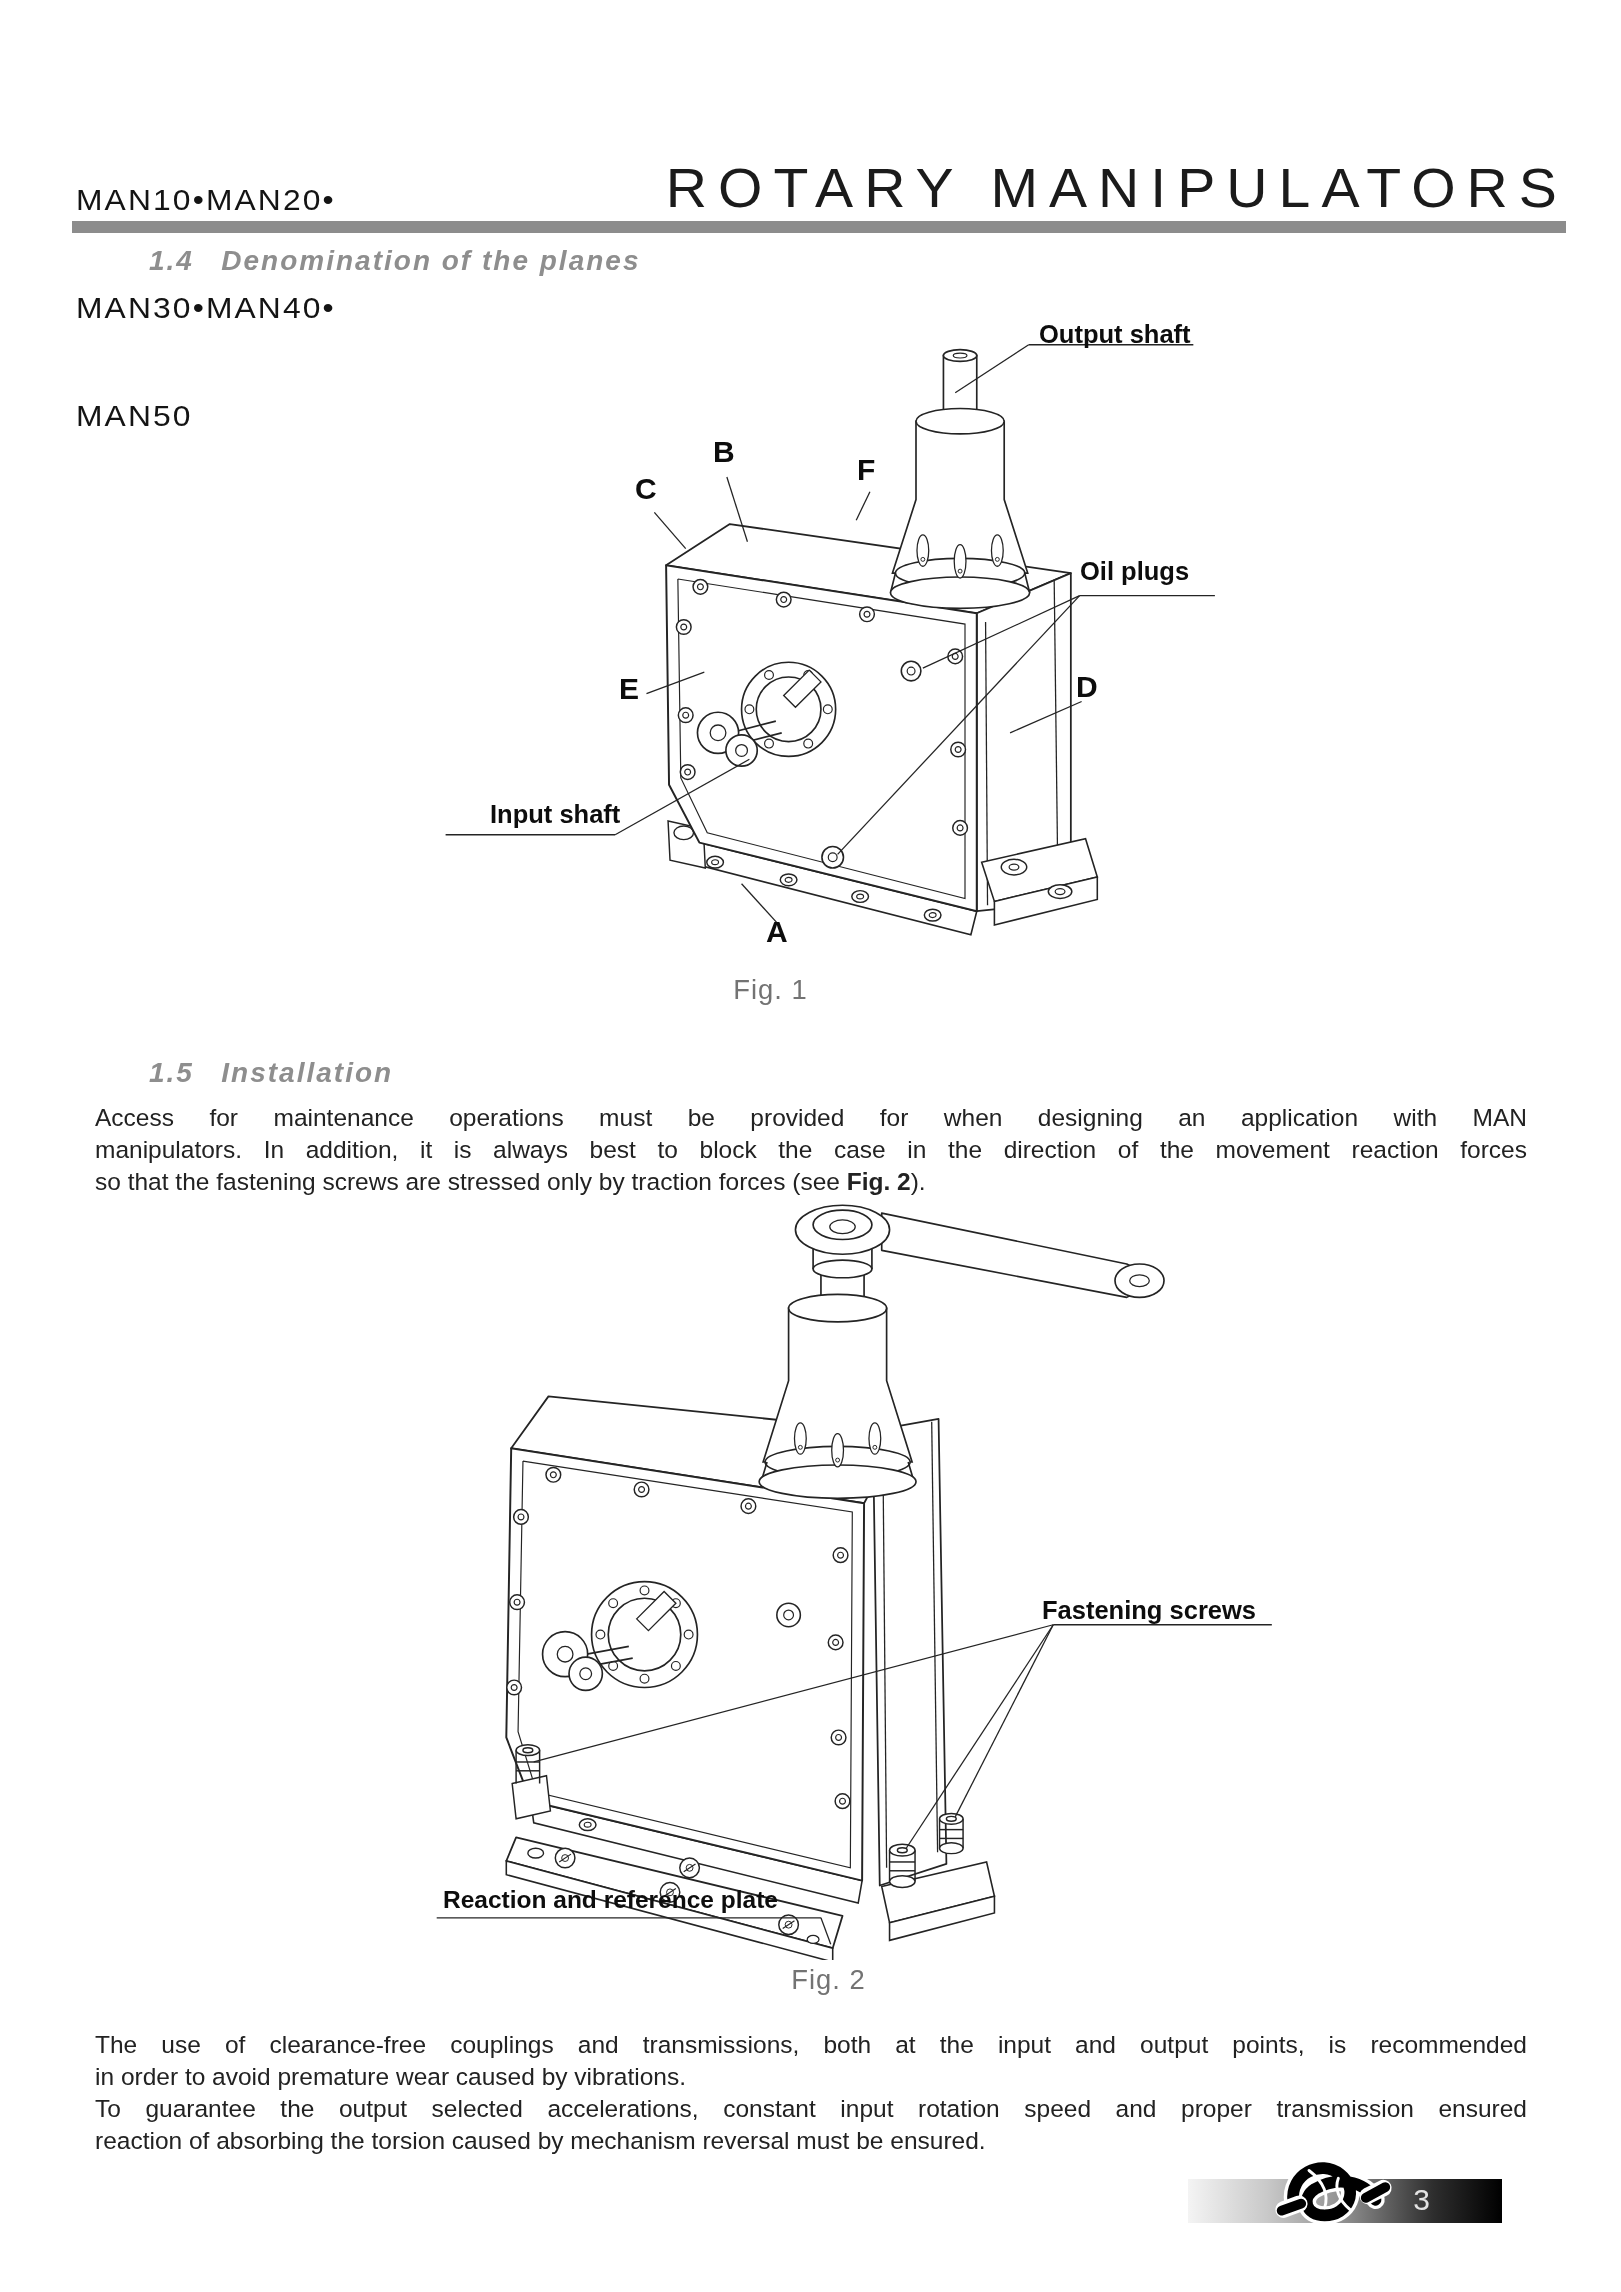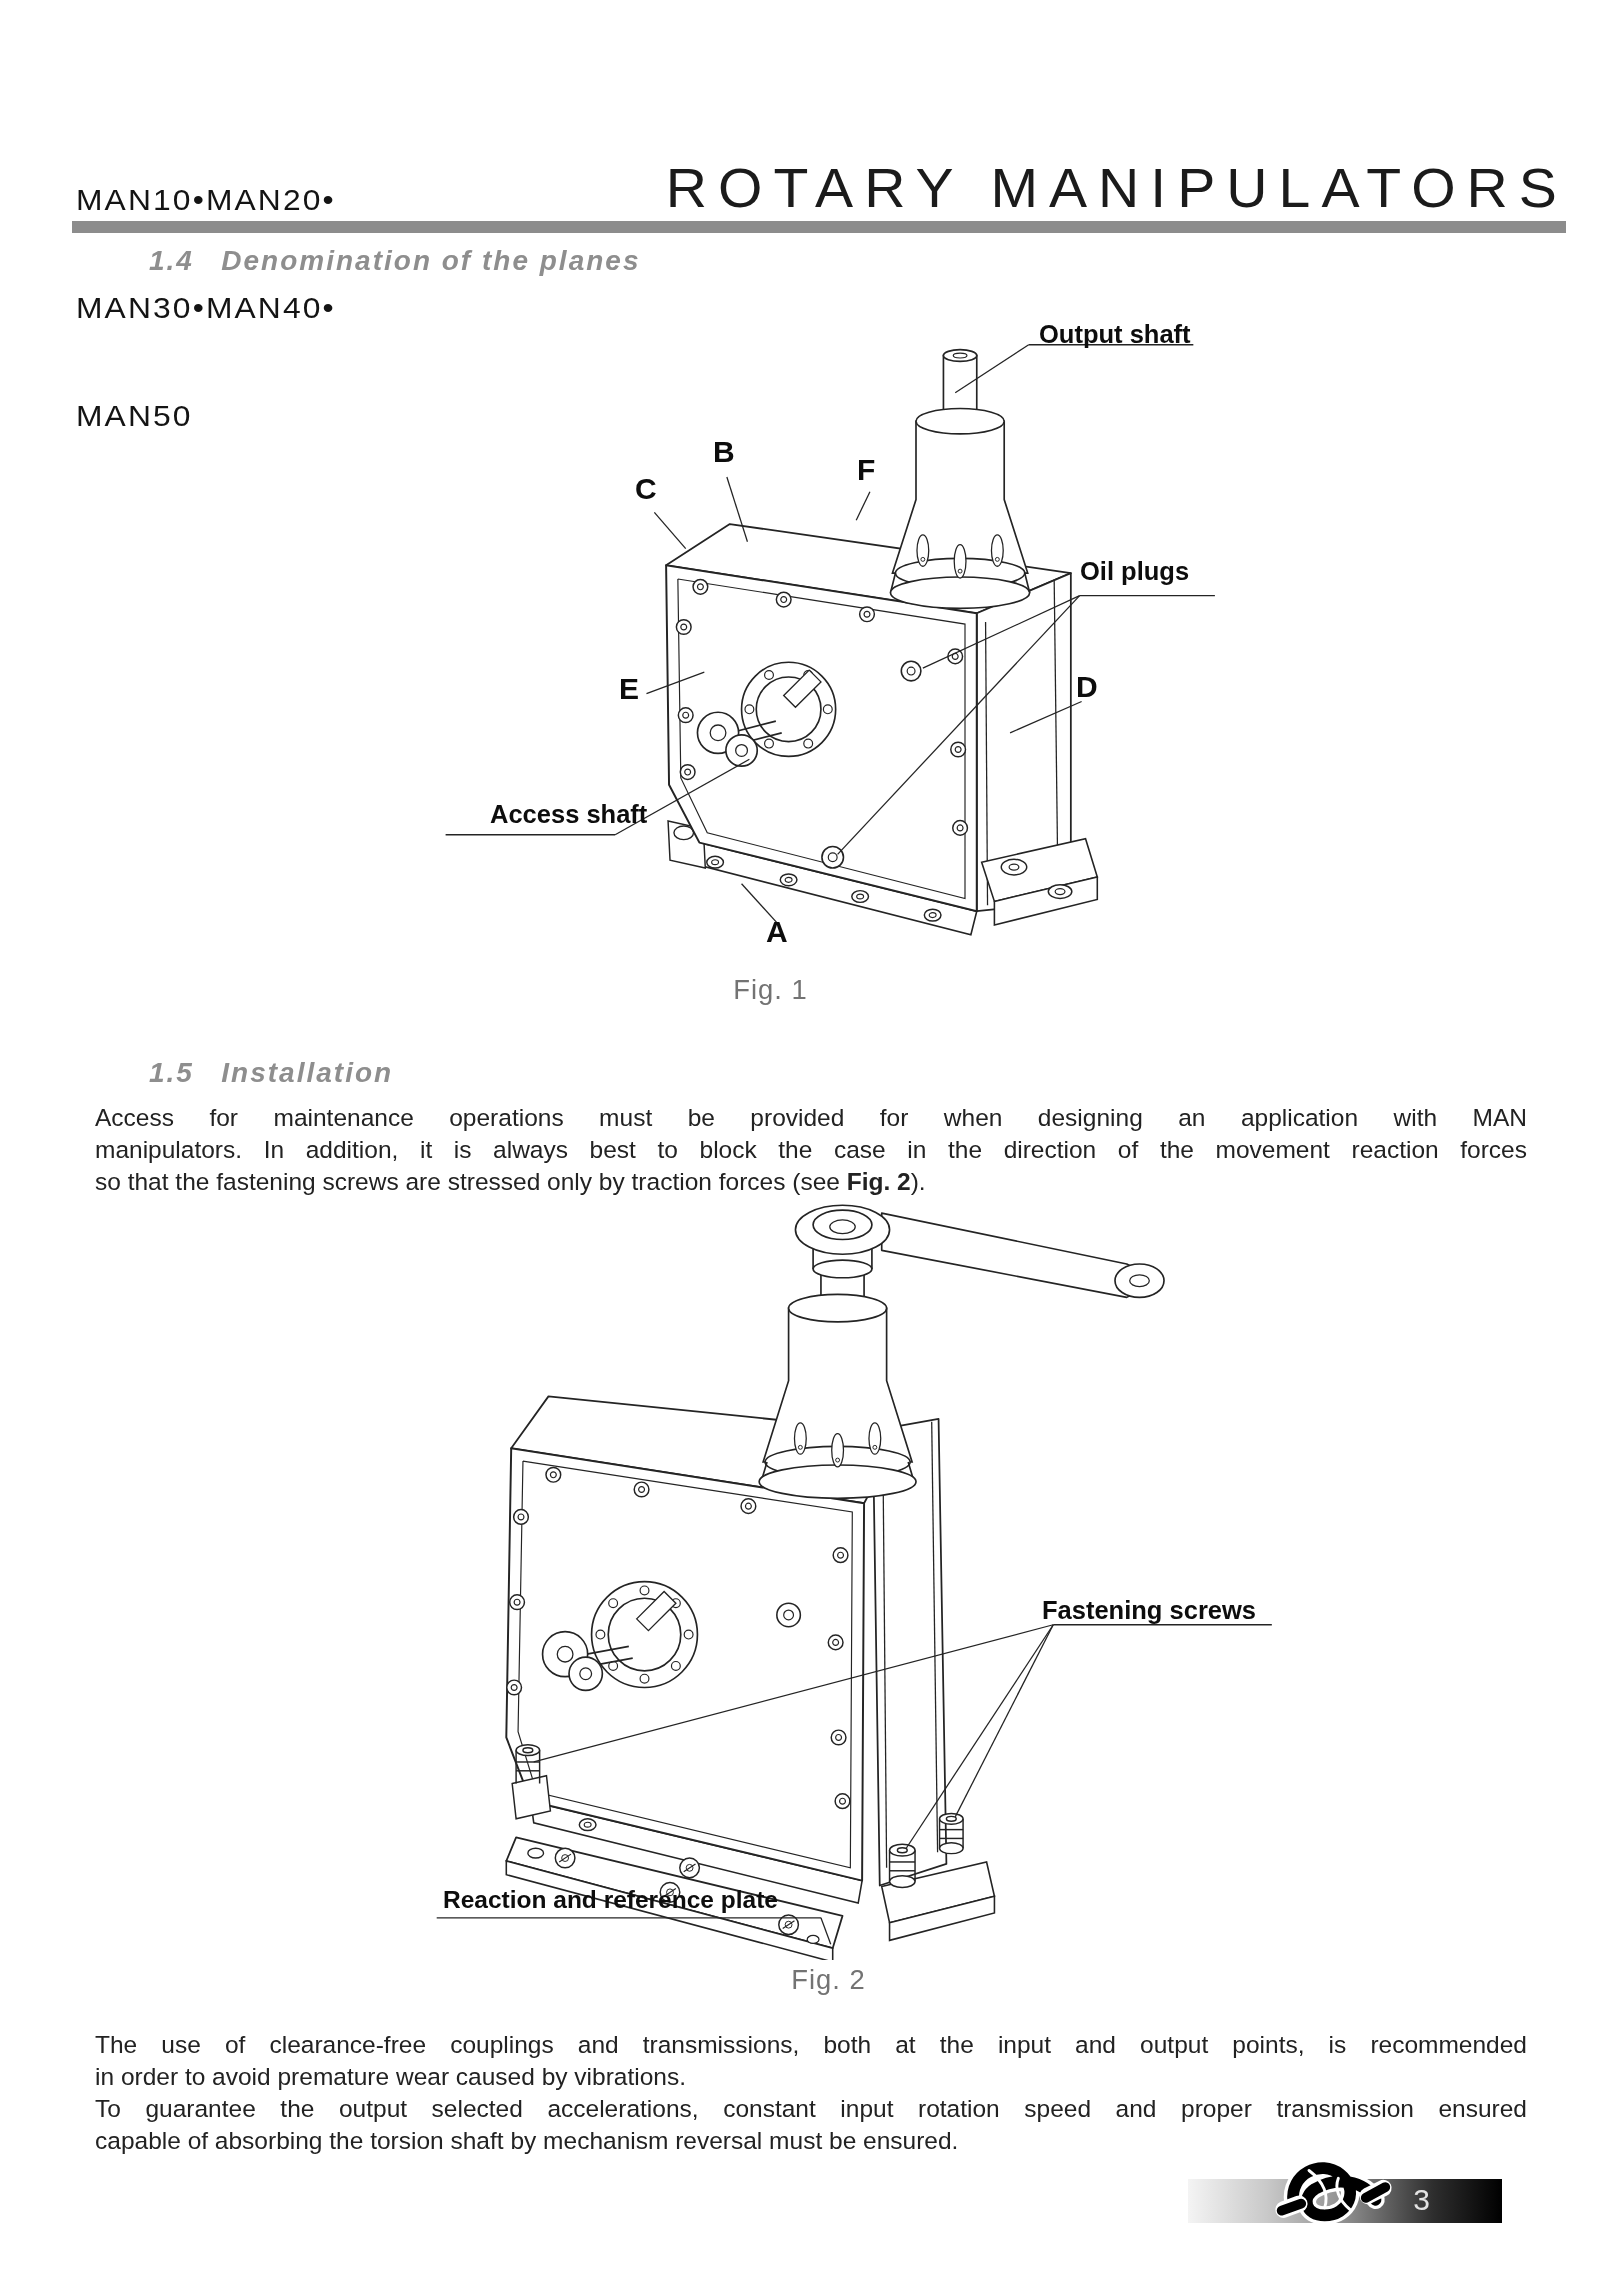--- a/index.html
+++ b/index.html
@@ -161,21 +161,21 @@
     </g>
   </svg>
 
   <div class="abs fl" style="left:1039px; top:320px;">Output shaft</div>
   <div class="abs pl" style="left:713px; top:435px;">B</div>
   <div class="abs pl" style="left:635px; top:472px;">C</div>
   <div class="abs pl" style="left:857px; top:453px;">F</div>
   <div class="abs pl" style="left:619px; top:672px;">E</div>
   <div class="abs pl" style="left:1076px; top:670px;">D</div>
   <div class="abs fl" style="left:1080px; top:557px;">Oil plugs</div>
-  <div class="abs fl" style="left:490px; top:800px;">Access shaft</div>
+  <div class="abs fl" style="left:490px; top:800px;">Input shaft</div>
   <div class="abs pl" style="left:766px; top:915px;">A</div>
   <div class="abs cap" style="left:692px; top:974px;">Fig. 1</div>
 
   <div class="abs sec" style="left:149px; top:1057px;">
     <span class="num">1.5</span><span>Installation</span>
   </div>
 
   <div class="abs para" style="top:1102px;">
     <div class="jline">Access for maintenance operations must be provided for when designing an application with MAN</div>
     <div class="jline">manipulators. In addition, it is always best to block the case in the direction of the movement reaction forces</div>
@@ -303,21 +303,21 @@
   </svg>
 
   <div class="abs fl" style="left:1042px; top:1596px;">Fastening screws</div>
   <div class="abs fl" style="left:443px; top:1886px; font-size:24.5px;">Reaction and reference plate</div>
   <div class="abs cap" style="left:750px; top:1964px;">Fig. 2</div>
 
   <div class="abs para" style="top:2029px;">
     <div class="jline">The use of clearance-free couplings and transmissions, both at the input and output points, is recommended</div>
     <div class="lline">in order to avoid premature wear caused by vibrations.</div>
     <div class="jline">To guarantee the output selected accelerations, constant input rotation speed and proper transmission ensured</div>
-    <div class="lline">capable of absorbing the torsion shaft by mechanism reversal must be ensured.</div>
+    <div class="lline">reaction of absorbing the torsion caused by mechanism reversal must be ensured.</div>
   </div>
 
   <div class="abs foot-bar"></div>
   <svg class="abs" style="left:1266px; top:2145px;" width="132" height="93" viewBox="0 0 135 95">
     <g fill="none" stroke-linecap="round">
       <path d="M28,58 C24,30 56,14 76,30 C96,46 84,72 60,72 C40,72 36,54 50,45 C72,32 100,36 112,56" stroke="#fff" stroke-width="19"></path>
       <path d="M28,58 C24,30 56,14 76,30 C96,46 84,72 60,72 C40,72 36,54 50,45 C72,32 100,36 112,56" stroke="#000" stroke-width="12"></path>
       <path d="M18,66 L34,60" stroke="#fff" stroke-width="17"></path>
       <path d="M16,67 L36,60" stroke="#000" stroke-width="10"></path>
       <path d="M104,52 L120,44" stroke="#fff" stroke-width="17"></path>

